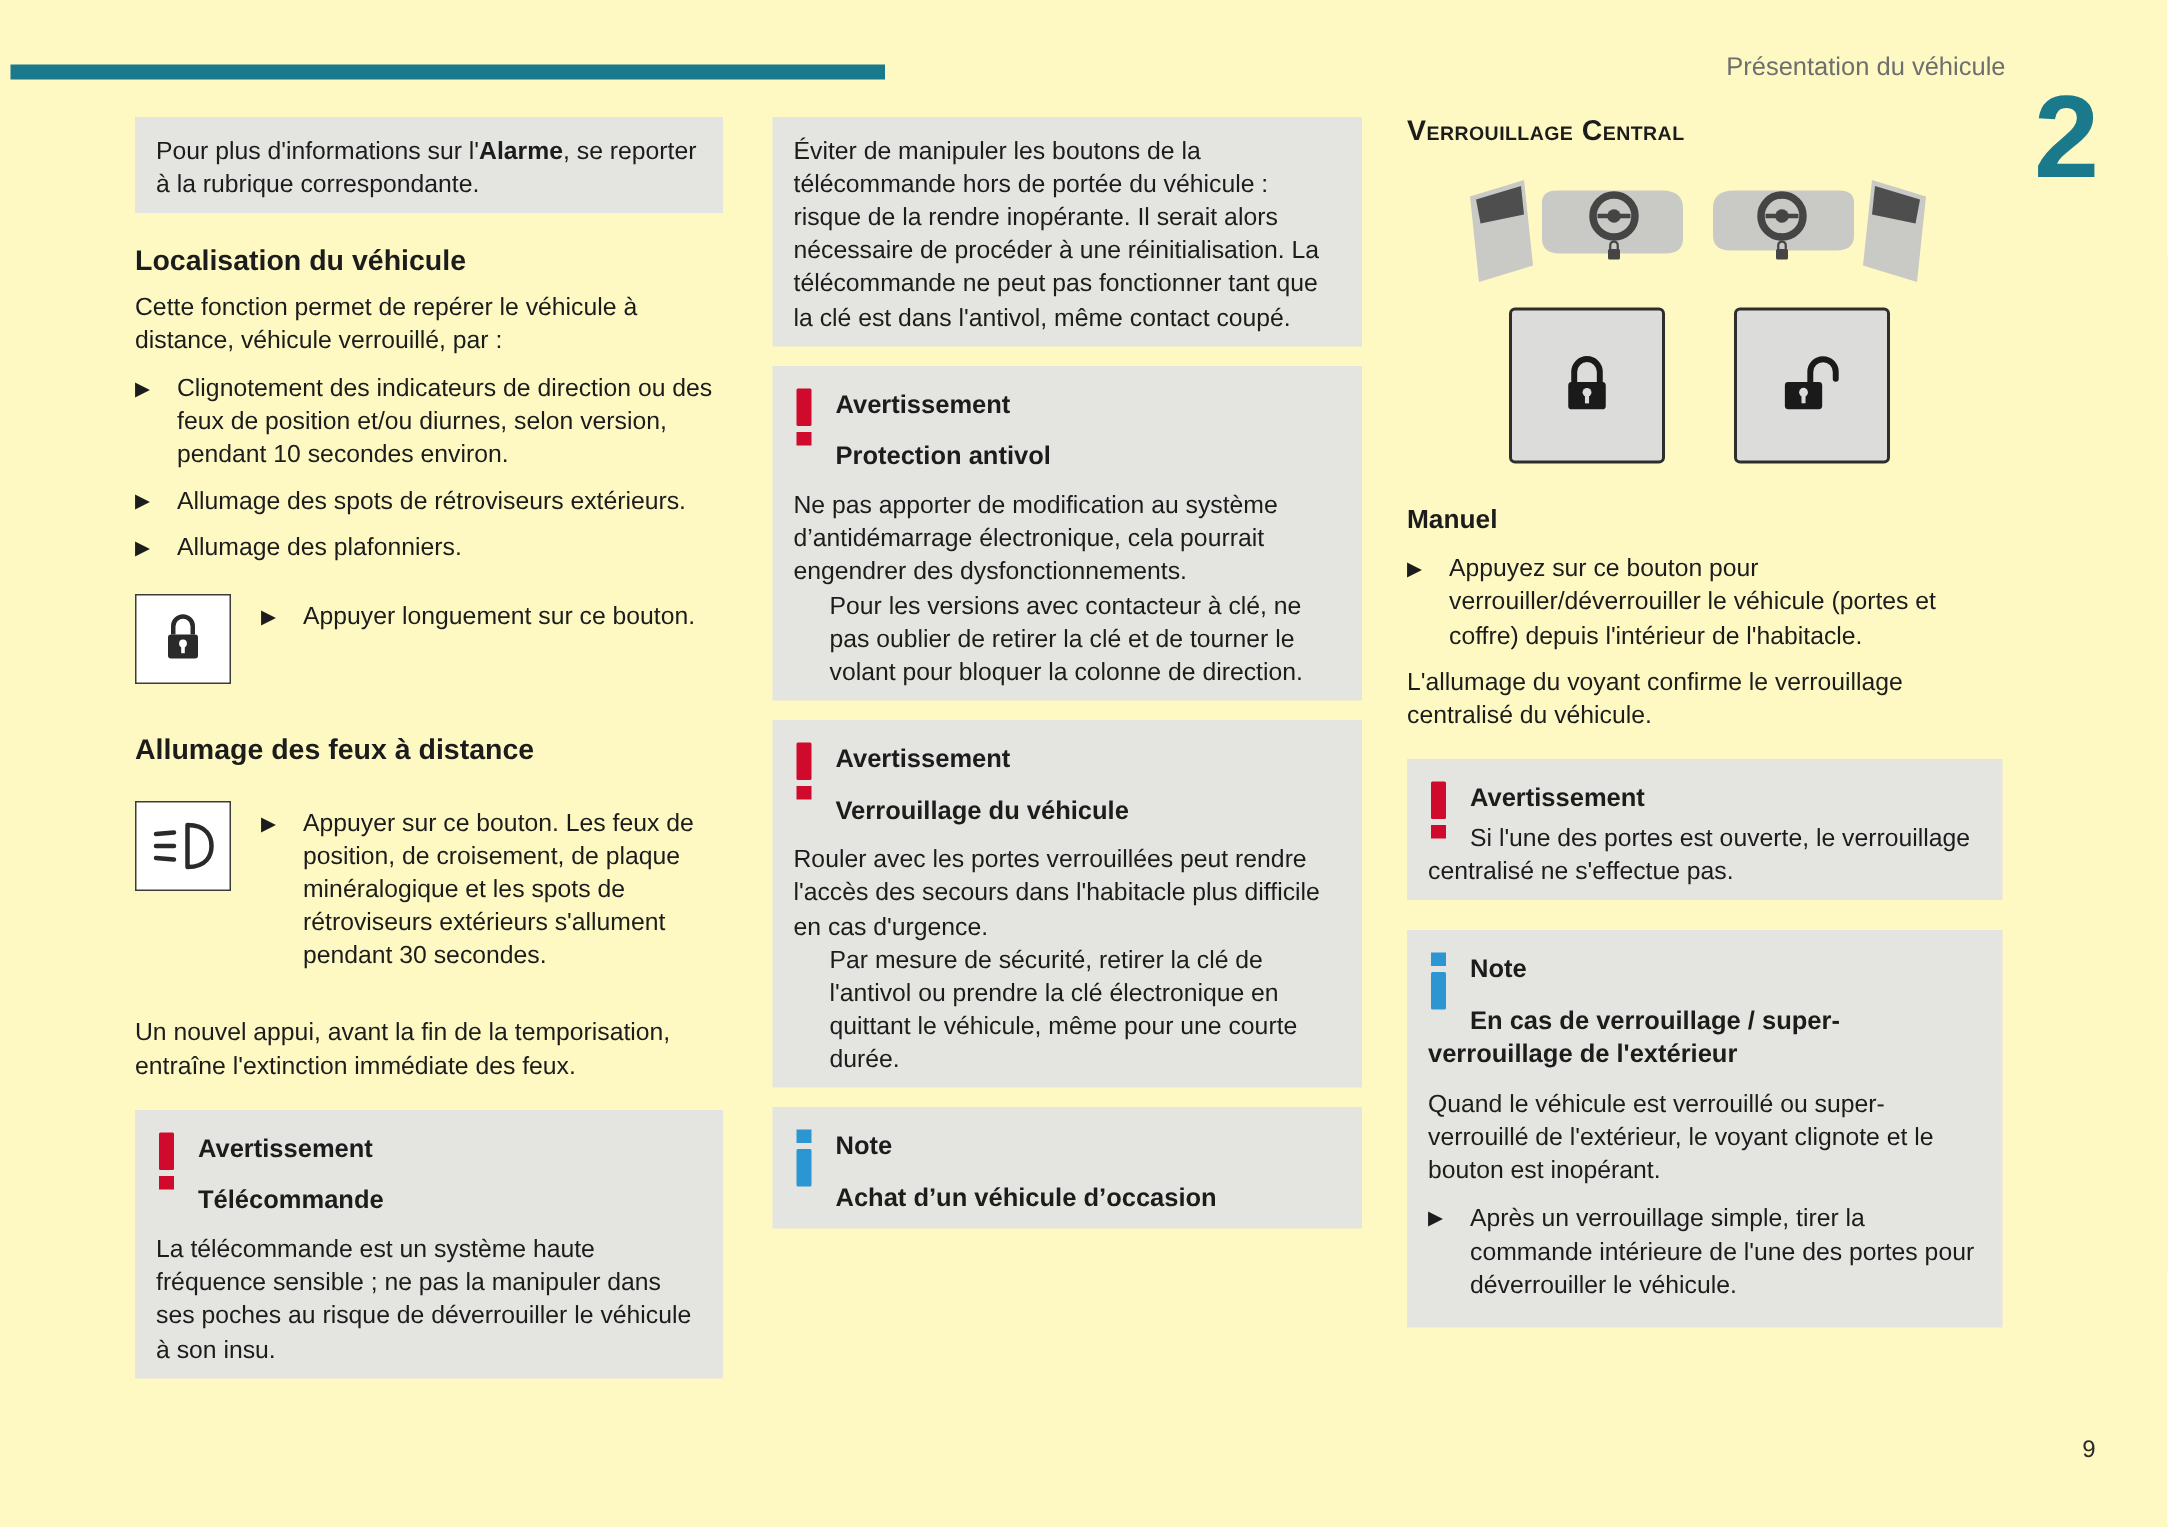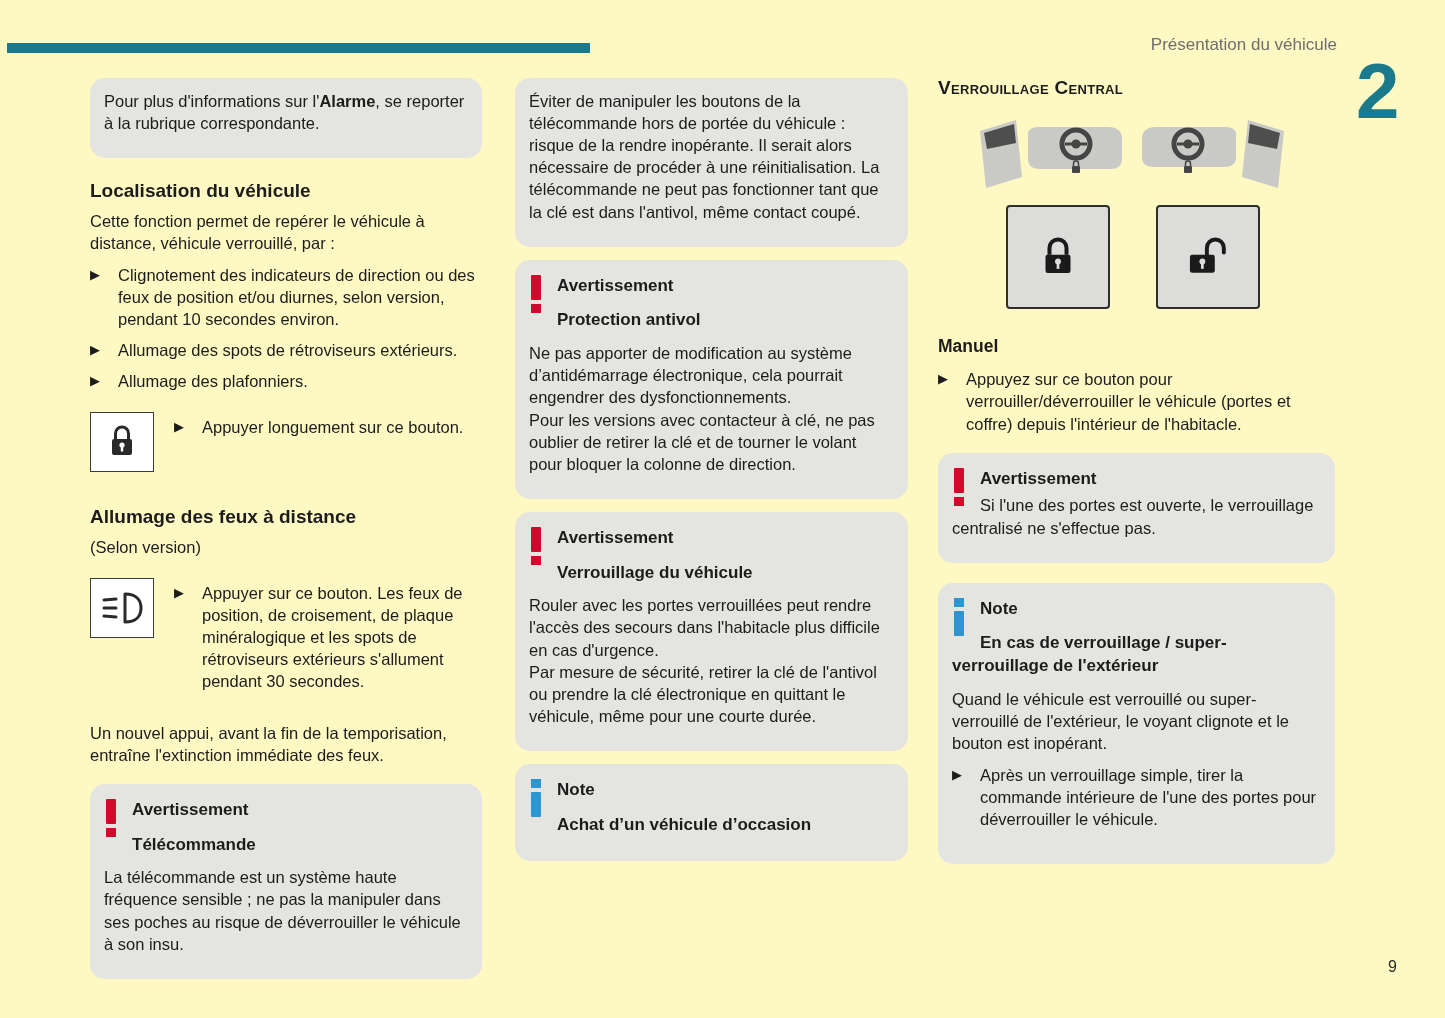--- a/index.html
+++ b/index.html
@@ -32,32 +32,32 @@
   .bullets li::before { content:"\25B6"; position:absolute; left:0; top:2px; font-size:13px; color:#1c1c1c; }
 
   
   .icon-row { display:flex; align-items:flex-start; gap:20px; margin:20px 0 18px; }
   .icon-frame { width:64px; height:60px; border:1px solid #3c3c3c; background:#fff;
                 display:flex; align-items:center; justify-content:center; flex:0 0 auto; }
   .icon-row .instruction { position:relative; padding-left:28px; margin-top:4px; }
   .icon-row .instruction::before { content:"\25B6"; position:absolute; left:0; top:2px; font-size:13px; }
 
   
-  .gray-box { background:#e4e4e1; border-radius:15px; padding:12px 14px 24px; margin:0 0 20px; }
+  .gray-box { background:#e4e4e1; border-radius:0; padding:12px 14px 8px; margin:0 0 20px; }
   .gray-box::after { content:""; display:block; clear:both; }
   .col2 .gray-box { margin-bottom:13px; }
   .box-icon { float:left; width:10px; height:38px; position:relative; margin:3px 16px 8px 2px; }
   .warn-icon::before { content:""; position:absolute; top:0; left:0; width:10px; height:25px; background:#d00a2c; border-radius:1px; }
   .warn-icon::after  { content:""; position:absolute; top:29px; left:0; width:10px; height:9px;  background:#d00a2c; }
   .note-icon::before { content:""; position:absolute; top:0; left:0; width:10px; height:9px;  background:#2b96d2; }
   .note-icon::after  { content:""; position:absolute; top:13px; left:0; width:10px; height:25px; background:#2b96d2; border-radius:1px; }
   .box-title { font-weight:bold; font-size:17px; padding-top:3px; }
   .box-subtitle { font-weight:bold; font-size:17px; margin-top:12px; }
   .box-body { margin:10px 0 0; }
-  .box-body + .box-body { margin-top:0; }
+  .box-body + .box-body { margin-top:0;margin-left:24px; }
 
   
   .main-heading { font-size:19px; font-weight:700; font-variant:small-caps; text-transform:capitalize;
                   letter-spacing:0.3px; margin:0 0 18px; line-height:1.1; }
   .doors-row { display:flex; gap:12px; margin-left:38px; }
   .buttons-row { display:flex; gap:46px; margin:16px 0 0 68px; }
   .lock-btn { width:104px; height:104px; border:2px solid #2e2e2e; border-radius:4px; background:#dcdcda;
               display:flex; align-items:center; justify-content:center; }
   .manuel-heading { font-size:17.5px; font-weight:bold; margin:26px 0 8px; }
 </style>
@@ -92,21 +92,20 @@
           <path d="M13.5 18 v-5.5 a6.5 6.5 0 0 1 13 0 V18" fill="none" stroke="#2a2a2a" stroke-width="3"></path>
           <rect x="10" y="18" width="20" height="16" rx="2" fill="#2a2a2a"></rect>
           <circle cx="20" cy="24" r="2.6" fill="#fff"></circle>
           <rect x="18.8" y="25" width="2.4" height="5.5" fill="#fff"></rect>
         </svg>
       </div>
       <div class="instruction">Appuyer longuement sur ce bouton.</div>
     </div>
 
     <h3 class="sec-heading" style="margin-top:32px;">Allumage des feux à distance</h3>
-    <p class="subnote">(Selon version)</p>
 
     <div class="icon-row">
       <div class="icon-frame">
         <svg width="44" height="38" viewBox="0 0 44 38">
           <g stroke="#2a2a2a" stroke-width="3" stroke-linecap="round">
             <line x1="4" y1="11" x2="16" y2="10"></line>
             <line x1="4" y1="19" x2="16" y2="19"></line>
             <line x1="4" y1="27" x2="16" y2="28"></line>
           </g>
           <path d="M25 5 L25 33 C38 33 41 25 41 19 C41 13 38 5 25 5 Z" fill="none" stroke="#2a2a2a" stroke-width="3" stroke-linejoin="round"></path>
@@ -200,20 +199,21 @@
         </div>
       </div>
     </div>
 
     <h3 class="manuel-heading">Manuel</h3>
 
     <ul class="bullets">
       <li><span>Appuyez sur ce bouton pour verrouiller/déverrouiller le véhicule (portes et coffre) depuis l'intérieur de l'habitacle.</span></li>
     </ul>
 
+    <p class="para">L'allumage du voyant confirme le verrouillage centralisé du véhicule.</p>
 
     <div class="gray-box" style="margin-top:18px;">
       <span class="box-icon warn-icon"></span>
       <div class="box-title">Avertissement</div>
       <p class="box-body" style="margin-top:4px;">Si l'une des portes est ouverte, le verrouillage centralisé ne s'effectue pas.</p>
     </div>
 
     <div class="gray-box">
       <span class="box-icon note-icon"></span>
       <div class="box-title">Note</div>

